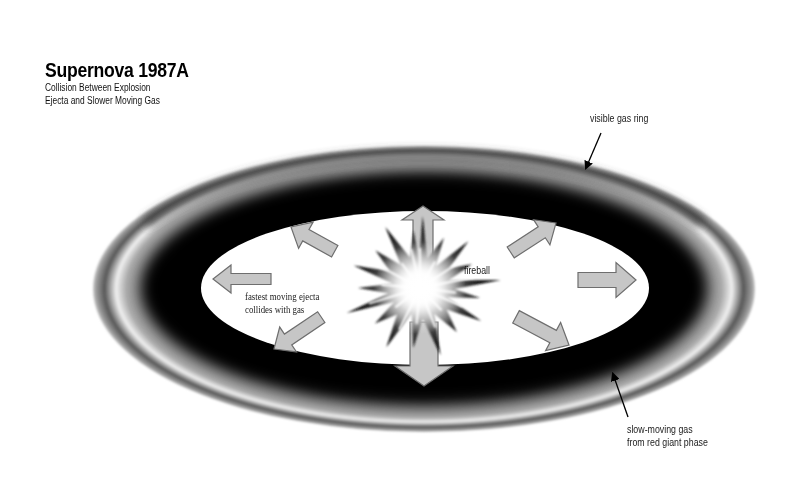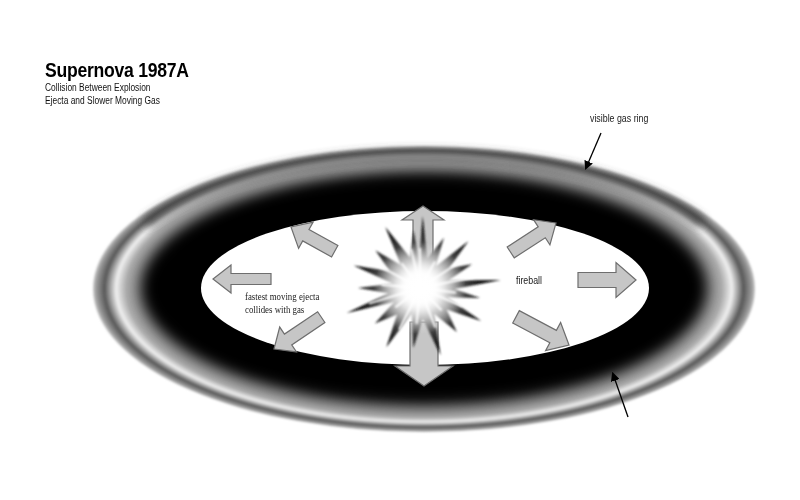--- a/index.html
+++ b/index.html
@@ -135,23 +135,27 @@
     </div>
     <div class="subtitle-line">
       <span class="cond">Ejecta and Slower Moving Gas</span>
     </div>
   </div>
 
   <div class="lbl" style="left:590px; top:112px;">
     <span class="cond">visible gas ring</span>
   </div>
 
-  <div class="lbl" style="left:516px; top:264px;margin-top:10px;">
+  <div class="lbl" style="left:464px; top:264px;">
     <span class="cond">fireball</span>
   </div>
 
   <div class="lbl" style="left:245px; top:290px;font-family:Liberation Serif, serif;">
     <span class="cond">fastest moving ejecta</span><br>
     <span class="cond">collides with gas</span>
   </div>
 
+  <div class="lbl" style="left:627px; top:423px;">
+    <span class="cond">slow-moving gas</span><br>
+    <span class="cond">from red giant phase</span>
+  </div>
 
 </div>
 
 </body></html>

